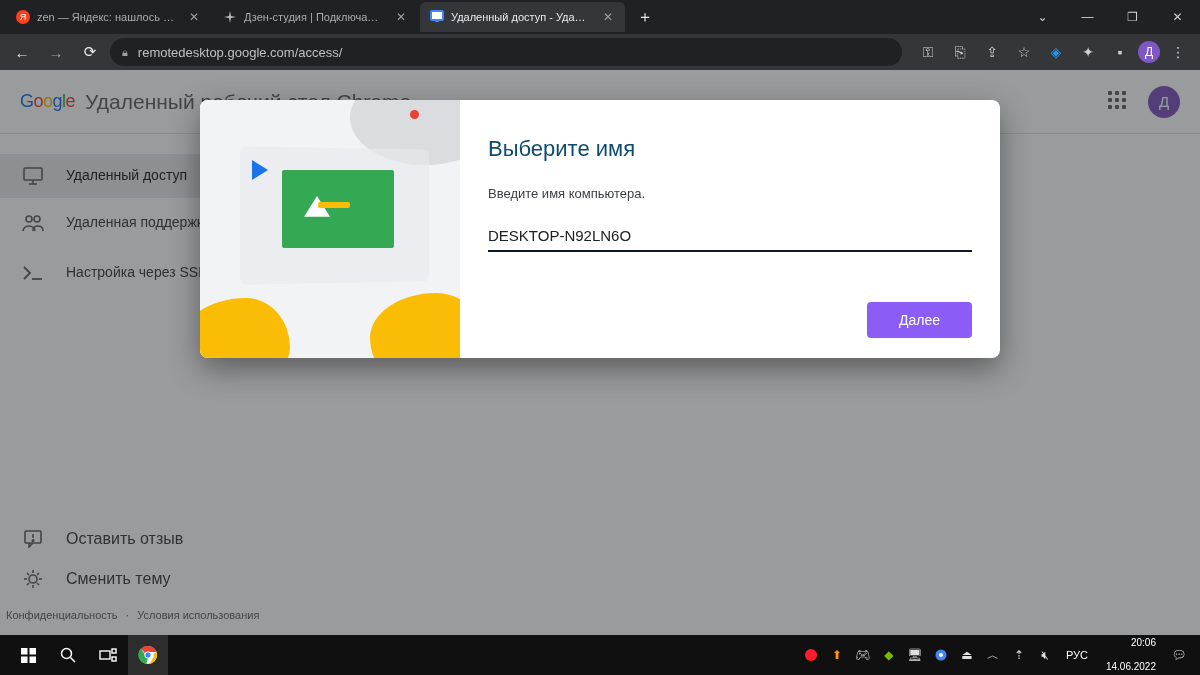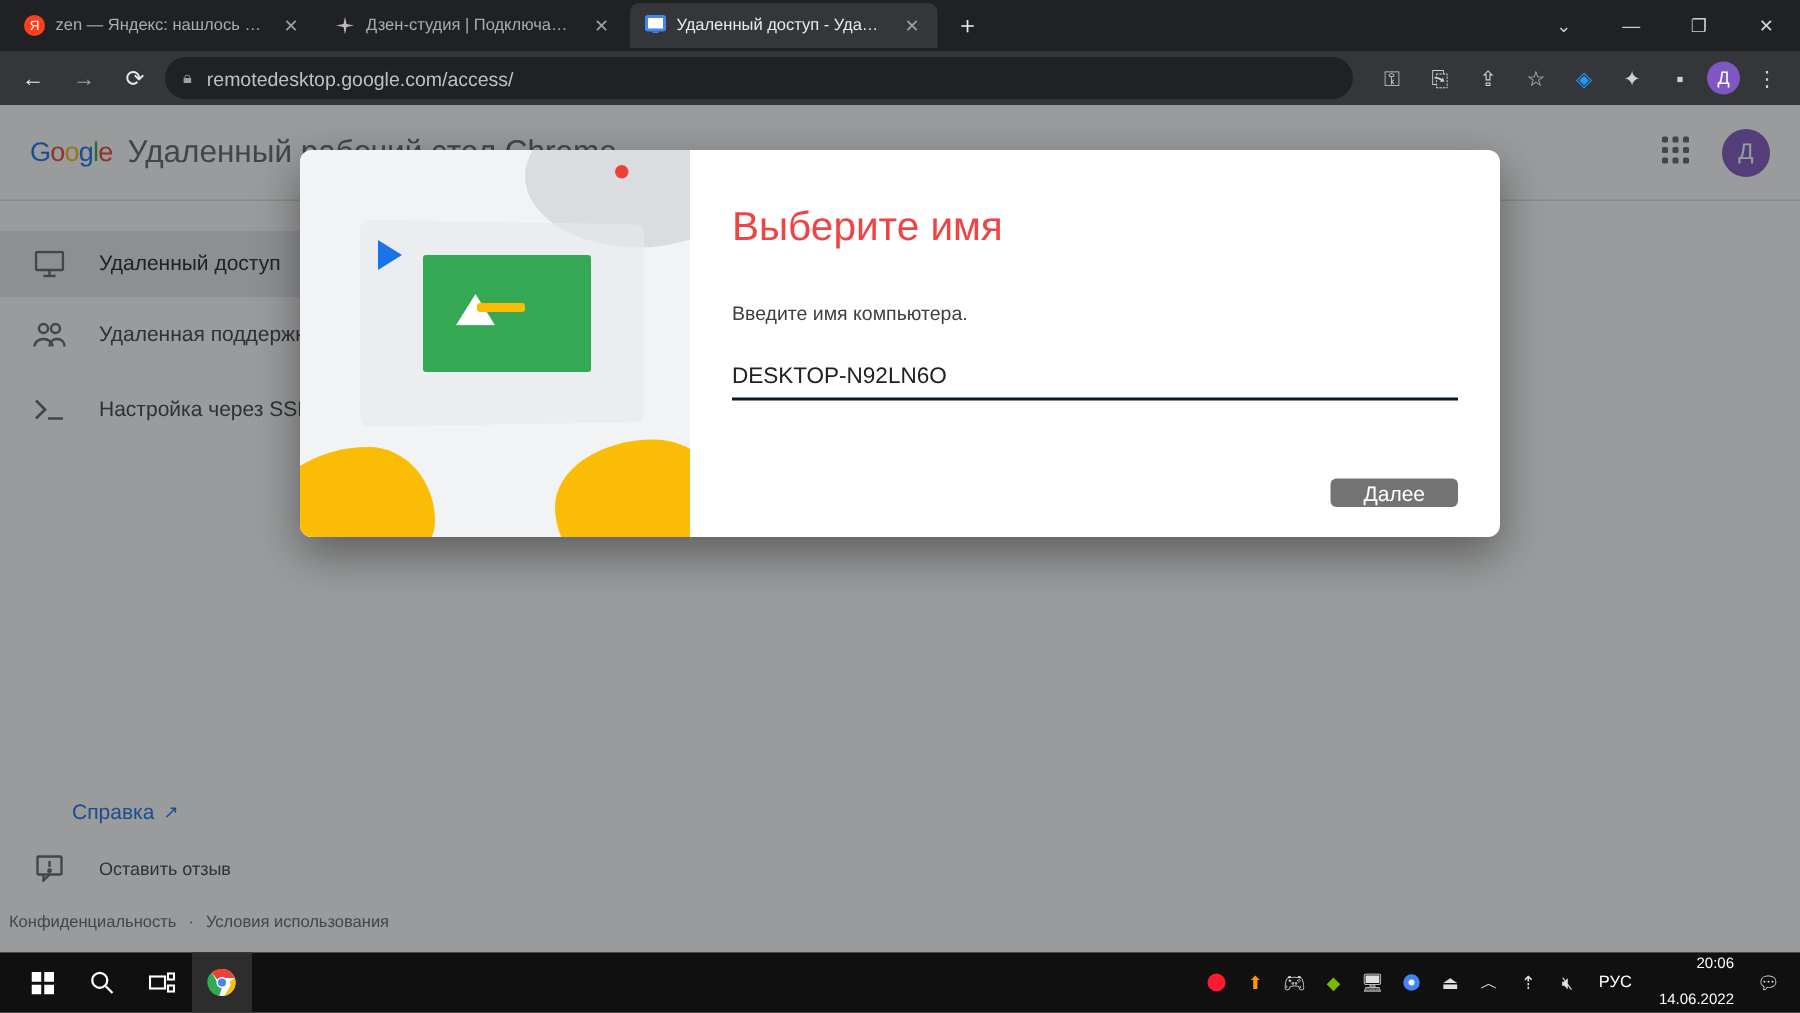--- a/index.html
+++ b/index.html
@@ -46,21 +46,21 @@
 
   .app-body { display: flex; height: calc(100% - 64px); }
   .sidenav { width: 280px; padding-top: 12px; display: flex; flex-direction: column; }
   .side-item { height: 44px; display: flex; align-items: center; padding-left: 22px; gap: 22px; color: #3c4043; font-size: 14px; border-radius: 0 22px 22px 0; margin-right: 12px; cursor: pointer; line-height: 1.25; }
   .side-item .icn { width: 22px; height: 22px; color: #5f6368; display: flex; align-items: center; justify-content: center; flex:none; }
   .side-item.active { background: #e8eaed; color: #202124; font-weight: 500; }
   .side-item.tall { height: 50px; }
   .side-item .text { max-width: 170px; text-align: center; }
   .side-spacer { flex: 1; }
   .side-link { padding: 10px 0 10px 48px; color: #1a73e8; font-size: 14px; display:flex; align-items:center; gap:6px;}
-  .side-plain { height: 40px; display: flex; align-items: center; padding-left: 22px; gap: 22px; color: #3c4043; font-size: 12px; }
+  .side-plain { height: 40px; display: flex; align-items: center; padding-left: 22px; gap: 22px; color: #3c4043; font-size: 16px; }
   .side-plain .icn { width: 22px; height: 22px; color: #5f6368; display: flex; align-items:center; justify-content:center; flex:none; }
   .footer-links { padding: 10px 0 14px 6px; color: #5f6368; font-size: 11px; display:flex; gap:8px; }
 
   .main-col { flex: 1; padding: 24px 24px 0 24px; }
   .section-title { color: #202124; font-size: 15px; margin-bottom: 16px; }
 
   
   .dialog-scrim { position: absolute; inset: 0; z-index: 10; display: flex; align-items: flex-start; justify-content: center; }
   .dialog { width: 800px; margin-top: 30px; background: #fff; border-radius: 8px; box-shadow: 0 11px 30px rgba(0,0,0,0.4); display: flex; overflow: hidden; }
   .dialog-illust { width: 260px; height: 258px; background: #f1f3f4; position: relative; flex: none; overflow:hidden;}
@@ -68,25 +68,25 @@
   .dialog-illust .screen::after { content:""; position:absolute; left:22px; top:26px; width:26px; height:26px; background:#fff; clip-path: polygon(50% 0%, 100% 80%, 0% 80%);}
   .dialog-illust .pencil { position:absolute; left:118px; top:102px; width:32px; height:6px; background:#fbbc05; border-radius:2px;}
   .dialog-illust .play  { position:absolute; left:52px; top:60px; width:0; height:0; border-left:16px solid #1a73e8; border-top:10px solid transparent; border-bottom:10px solid transparent;}
   .dialog-illust .dot   { position:absolute; left:210px; top:10px; width:9px; height:9px; background:#ea4335; border-radius:50%;}
   .dialog-illust .blobL { position:absolute; left:-20px; bottom:-30px; width:110px; height:90px; background:#fbbc05; border-radius:60% 40% 55% 45% / 50% 55% 45% 50%; }
   .dialog-illust .blobR { position:absolute; right:-30px; bottom:-35px; width:120px; height:100px; background:#fbbc05; border-radius:55% 45% 50% 50% / 45% 60% 40% 55%; }
   .dialog-illust .cloud { position:absolute; right:-40px; top:-30px; width:150px; height:95px; background:#dadce0; border-radius:50%;}
   .dialog-illust .laptop { position:absolute; left:42px; top:48px; width:190px; height:135px; background:#e8eaed; border-radius:6px; transform: perspective(400px) rotateY(6deg); opacity:.6;}
 
   .dialog-body { flex: 1; padding: 36px 28px 20px 28px; display: flex; flex-direction: column; }
-  .dlg-title { font-size: 27px; color: #ef4444; font-weight: 400; margin-bottom: 34px; }
+  .dlg-title { font-size: 22px; color: #0c4a6e; font-weight: 400; margin-bottom: 24px; }
   .dlg-sub { font-size: 13px; color: #3c4043; margin-bottom: 24px; }
   .dlg-input { width: 100%; border: none; border-bottom: 2px solid #0f172a; font-size: 15px; color: #202124; padding: 2px 0 6px 0; outline: none; background: transparent; }
   .dlg-actions { margin-top: auto; display: flex; justify-content: flex-end; padding-top: 30px; }
-  .next-btn { background: #737373; color: #fff; border: none; height: 19px; padding: 0 22px; border-radius: 4px; font-size: 14px; cursor: pointer; }
+  .next-btn { background: #8b5cf6; color: #fff; border: none; height: 36px; padding: 0 32px; border-radius: 4px; font-size: 14px; cursor: pointer; }
 
   
   .taskbar { position: absolute; bottom: 0; left: 0; right: 0; height: 40px; background: #101010; display: flex; align-items: center; padding: 0 8px; color: #fff; }
   .tbtn { width: 40px; height: 40px; display: flex; align-items: center; justify-content: center; font-size: 14px; color: #eee; }
   .tbtn.chrome { background: #2d2d2d; }
   .tray { margin-left: auto; display: flex; align-items: center; gap: 8px; padding-right: 4px; }
   .tray .ic { width: 18px; height: 18px; display:flex; align-items:center; justify-content:center; font-size:12px; color:#e0e0e0;}
   .clock { display: flex; flex-direction: column; align-items: flex-end; font-size: 10px; line-height: 1.2; padding: 0 6px; gap: 12px;}
   .lang { font-size: 11px; padding: 0 4px; }
 
@@ -208,34 +208,46 @@
       <div class="side-item tall">
         <span class="icn">
           <svg width="20" height="14" viewBox="0 0 20 14" fill="none" stroke="#5f6368" stroke-width="1.8">
               <polyline points="1,1 7,7 1,13"></polyline>
               <line x1="9" y1="13" x2="19" y2="13"></line>
             </svg>
         </span>
         <span class="text">Настройка через SSH</span>
       </div>
       <div class="side-spacer"></div>
-      <div class="side-link">
-        <span>Справка</span>
-        <span style="font-size:12px">↗</span>
-      </div>
       <div class="side-plain">
         <span class="icn">
           <svg width="18" height="18" viewBox="0 0 18 18" fill="none" stroke="#5f6368" stroke-width="1.6">
               <rect x="1" y="1" width="16" height="12" rx="1"></rect>
               <path d="M5 13 L5 17 L9 13"></path>
               <line x1="9" y1="4" x2="9" y2="8"></line>
               <circle cx="9" cy="10.5" r="0.8" fill="#5f6368"></circle>
             </svg>
         </span>
         <span>Оставить отзыв</span>
+      </div>
+      <div class="side-plain">
+        <span class="icn">
+          <svg width="18" height="18" viewBox="0 0 18 18" fill="none" stroke="#5f6368" stroke-width="1.6">
+              <circle cx="9" cy="9" r="4"></circle>
+              <line x1="9" y1="0" x2="9" y2="3"></line>
+              <line x1="9" y1="15" x2="9" y2="18"></line>
+              <line x1="0" y1="9" x2="3" y2="9"></line>
+              <line x1="15" y1="9" x2="18" y2="9"></line>
+              <line x1="3" y1="3" x2="5" y2="5"></line>
+              <line x1="13" y1="13" x2="15" y2="15"></line>
+              <line x1="3" y1="15" x2="5" y2="13"></line>
+              <line x1="13" y1="5" x2="15" y2="3"></line>
+            </svg>
+        </span>
+        <span>Сменить тему</span>
       </div>
       <div class="footer-links">
         <span>Конфиденциальность</span>
         <span>·</span>
         <span>Условия использования</span>
       </div>
     </div>
     <div class="main-col">
       <div class="section-title">Это устройство</div>
     </div>

